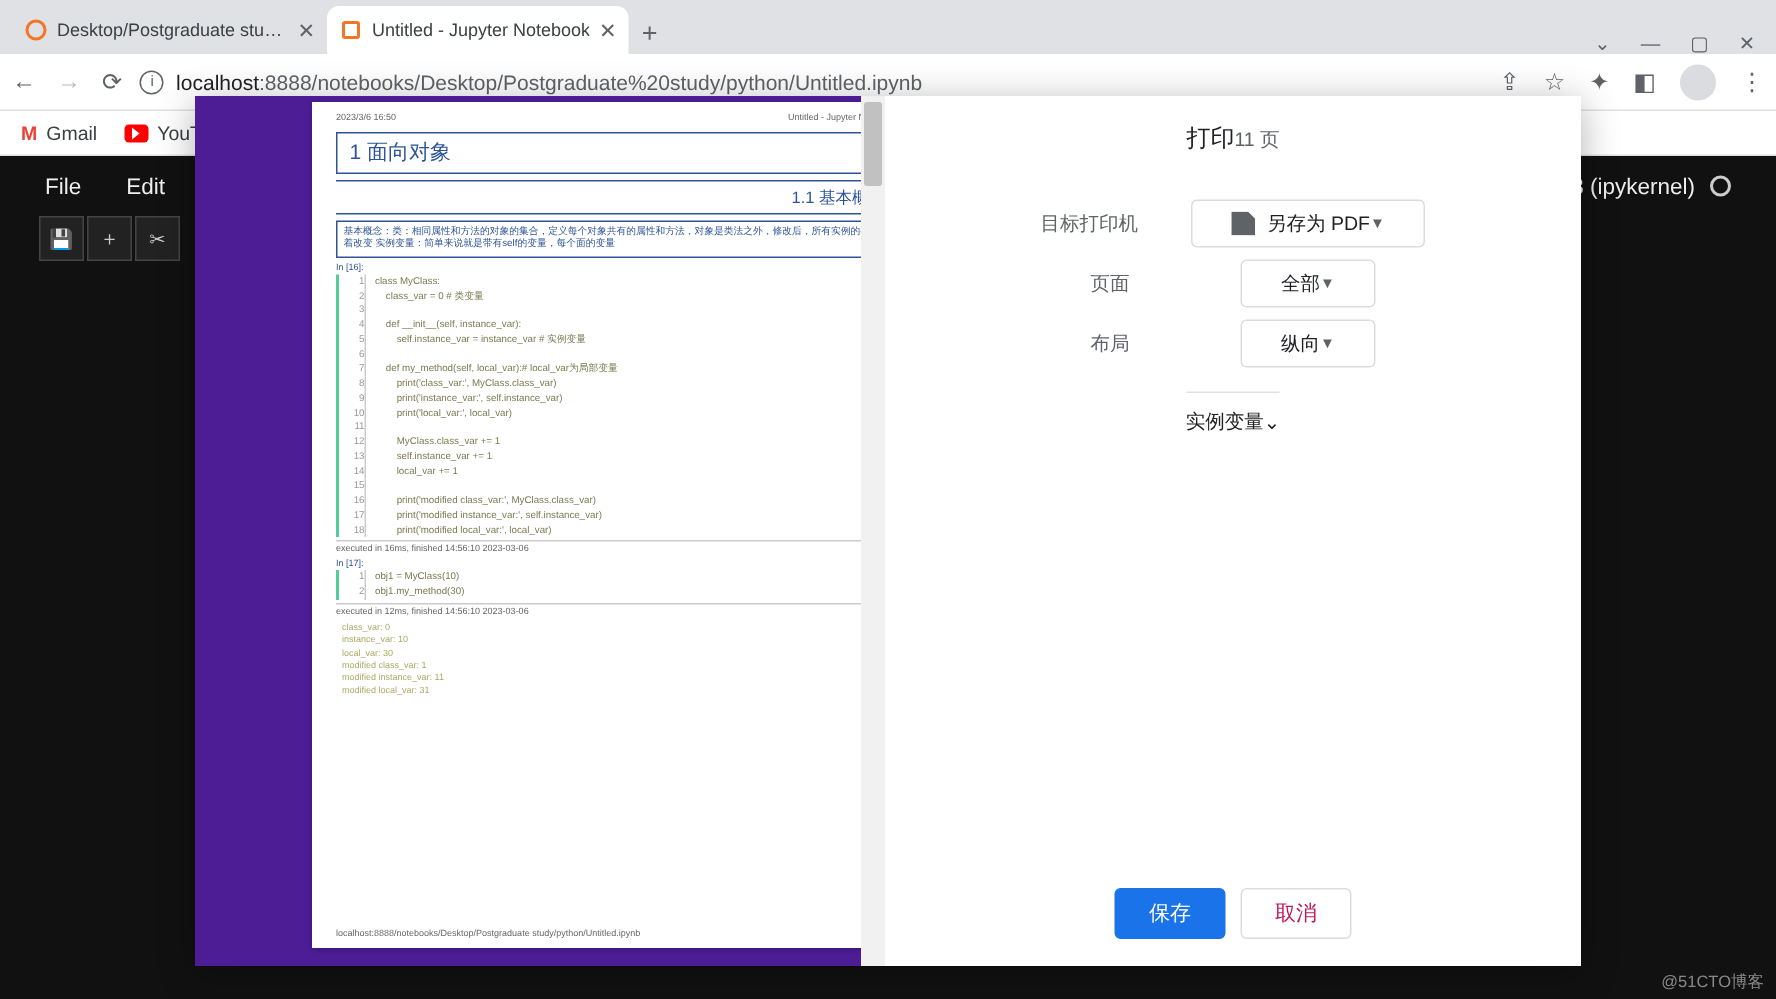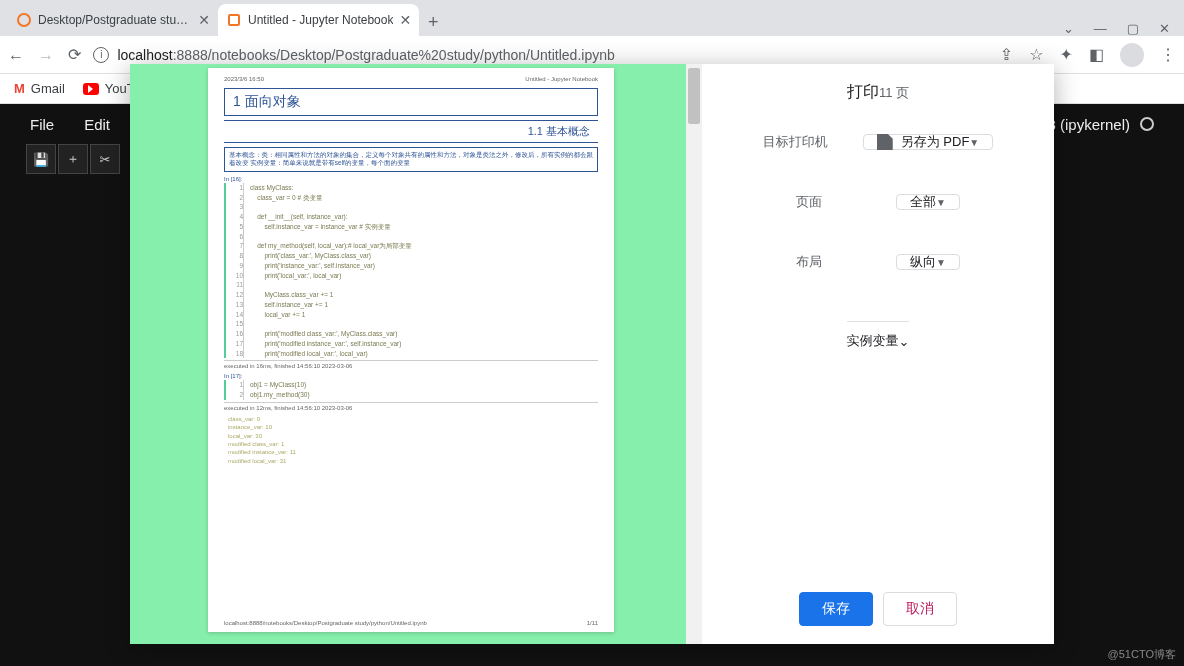--- a/index.html
+++ b/index.html
@@ -36,42 +36,42 @@
 
 .jupyter-bg { position: absolute; top: 104px; left: 0; right: 0; bottom: 0; background: #111; }
 .jupyter-menu { position: absolute; top: 104px; left: 0; right: 0; height: 40px; display: flex; align-items: center; padding: 0 30px; gap: 30px; color: #eee; font-size: 15px; }
 .jupyter-menu .right { margin-left: auto; display: flex; align-items: center; gap: 10px; }
 .ring { width: 14px; height: 14px; border: 2px solid #ccc; border-radius: 50%; }
 .jupyter-toolbar { position: absolute; top: 144px; left: 26px; display: flex; gap: 2px; }
 .tbtn { width: 30px; height: 30px; background: #222; border: 1px solid #444; display: flex; align-items: center; justify-content: center; color: #ccc; font-size: 13px; }
 
 
 .printdlg { position: absolute; top: 64px; left: 130px; width: 924px; height: 580px; background: #fff; box-shadow: 0 4px 24px rgba(0,0,0,0.3); display: flex; }
-.preview-pane { width: 572px; background: #86efac; position: relative; overflow: hidden; padding-left: 28px; }
+.preview-pane { width: 460px; background: #4c1d95; position: relative; overflow: hidden; padding-left: 28px; }
 .preview-scroll { position: absolute; right: 0; top: 0; bottom: 0; width: 16px; background: #f1f1f1; }
 .preview-scroll .thumb { position: absolute; left: 2px; right: 2px; top: 4px; height: 56px; background: #c1c1c1; border-radius: 2px; }
 .page { position: absolute; left: 78px; top: 4px; width: 406px; height: 564px; background: #fff; box-shadow: 0 1px 4px rgba(0,0,0,0.2); padding: 8px 16px; font-size: 6px; color: #333; overflow: hidden; }
 .page .hdr { display: flex; justify-content: space-between; font-size: 6px; color: #666; margin-bottom: 6px; }
 .page h1 { color: #2f5496; font-size: 14px; border: 1.5px solid #2f5496; padding: 4px 8px; margin-bottom: 4px; font-weight: normal; }
 .page h2 { color: #2f5496; font-size: 11px; border-top: 1px solid #2f5496; border-bottom: 1px solid #2f5496; padding: 3px 8px; margin-bottom: 4px; font-weight: normal; text-align: right; }
 .page .desc { font-size: 6.5px; color: #2f5496; border: 1px solid #2f5496; padding: 3px 4px; line-height: 1.3; margin-bottom: 4px; }
 .page .cellmark { font-size: 6px; color: #2f5496; margin-bottom: 1px; }
 .page .code { font-family: monospace; font-size: 6.5px; color: #7a7a52; border-left: 2px solid #5c9; padding-left: 4px; margin-bottom: 2px; line-height: 1.5; }
 .page .code .ln { display: inline-block; width: 14px; text-align: right; border-right: 1px solid #ccc; margin-right: 6px; color: #999; }
 .page .exec { font-size: 6px; color: #666; border-top: 1px solid #ccc; padding-top: 2px; margin-bottom: 4px; }
 .page .out { font-family: monospace; font-size: 6px; color: #aa6; line-height: 1.4; padding-left: 4px; }
 .page .ftr { position: absolute; bottom: 6px; left: 16px; right: 16px; display: flex; justify-content: space-between; font-size: 6px; color: #666; }
 
 .settings-pane { flex: 1; padding: 18px 22px; display: flex; flex-direction: column; font-size: 13px; color: #202124; align-items: center; }
-.sp-row { display: flex; align-items: center; margin-bottom: 42px; }
+.sp-row { display: flex; align-items: center; margin-bottom: 8px; }
 .sp-row.header { justify-content: space-between; margin-bottom: 30px; }
 .sp-row.header .title { font-size: 16px; }
 .sp-row.header .pages { font-size: 13px; color: #5f6368; }
 .sp-row .label { width: 100px; color: #5f6368; }
-.select { flex: 1; height: 16px; border: 1px solid #dadce0; border-radius: 4px; display: flex; align-items: center; padding: 0 13px; justify-content: space-between; font-size: 13px; }
+.select { flex: 1; height: 32px; border: 1px solid #dadce0; border-radius: 4px; display: flex; align-items: center; padding: 0 26px; justify-content: space-between; font-size: 13px; }
 .select .chev { color: #5f6368; font-size: 10px; }
 .pdf-icon { width: 16px; height: 16px; background: #5f6368; margin-right: 8px; clip-path: polygon(0 0, 70% 0, 100% 30%, 100% 100%, 0 100%); }
 .more-row { display: flex; justify-content: space-between; align-items: center; padding: 10px 0; border-top: 1px solid #e0e0e0; margin-top: 8px; cursor: pointer; }
 .sp-footer { margin-top: auto; display: flex; gap: 10px; justify-content: flex-end; }
 .btn { height: 34px; padding: 0 22px; border-radius: 4px; font-size: 14px; display: flex; align-items: center; border: 1px solid #dadce0; background: #fff; color: #be185d; }
 .btn.primary { background: #1a73e8; color: #fff; border-color: #1a73e8; }
 
 .watermark { position: absolute; right: 8px; bottom: 4px; font-size: 11px; color: #888; }
 </style>
 </head>

